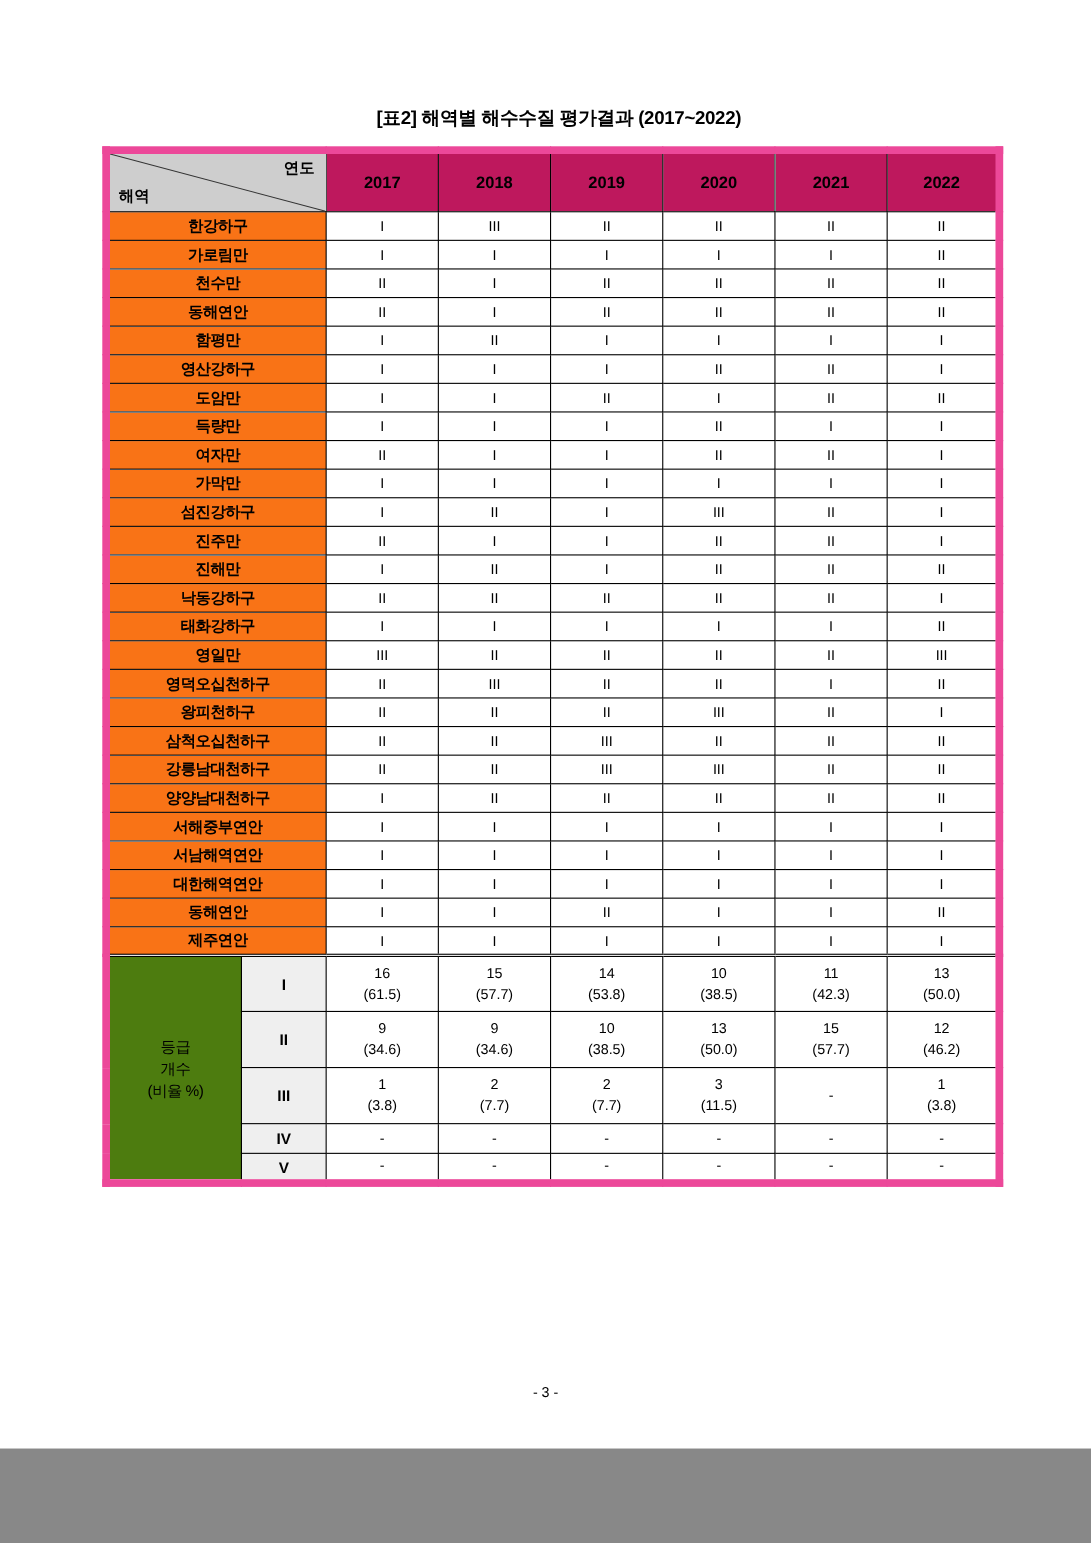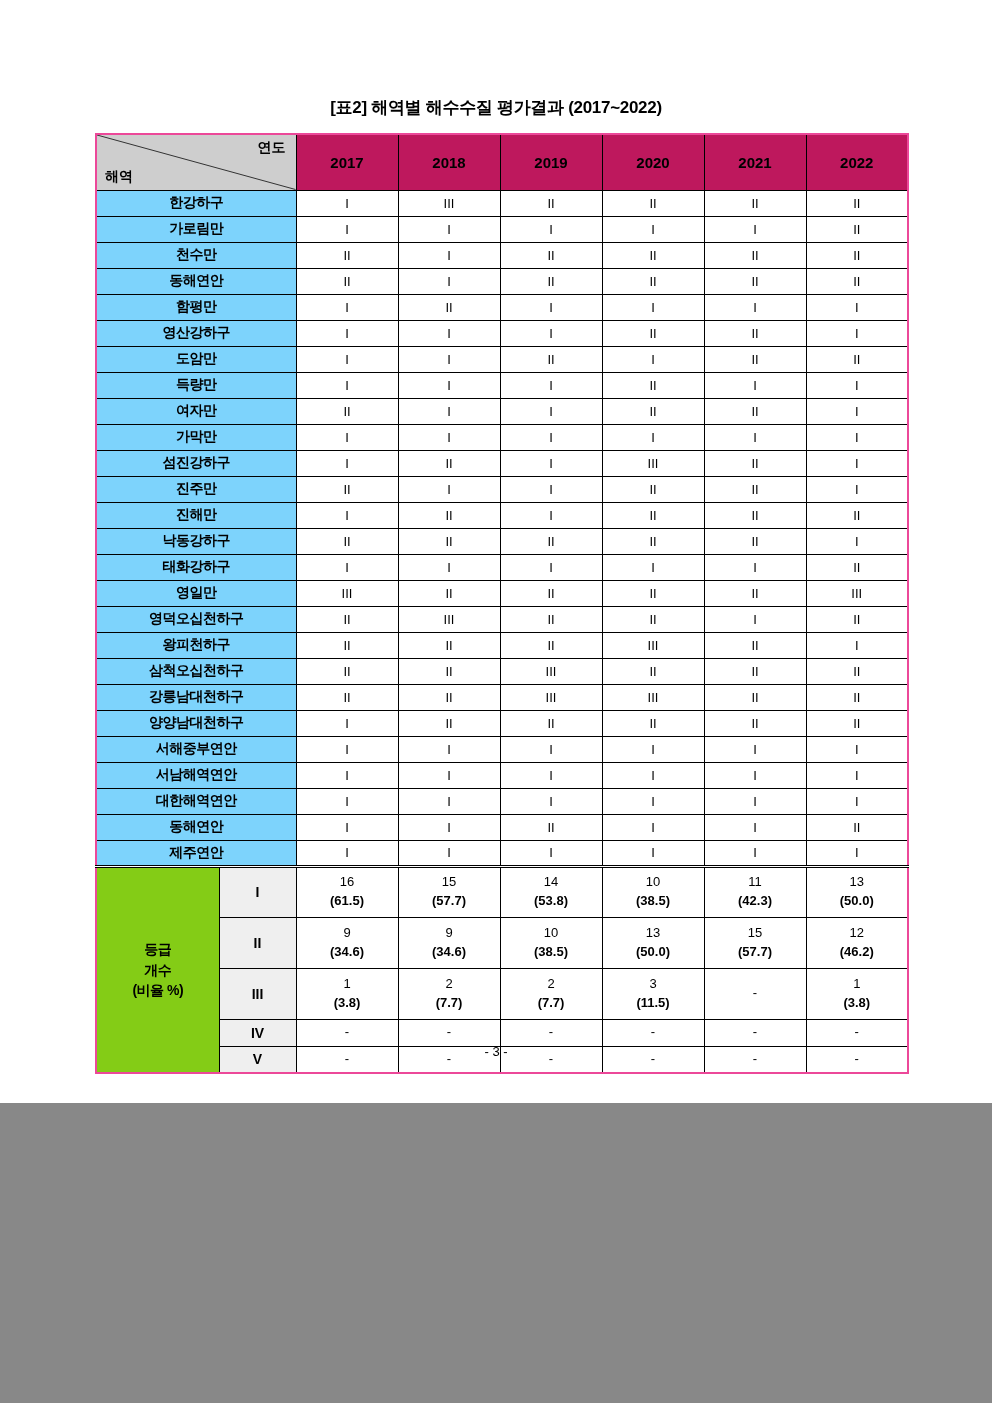--- a/index.html
+++ b/index.html
@@ -1,39 +1,40 @@
 <!DOCTYPE html>
 <html><head>
 <meta charset="utf-8">
 <style>
   html, body { margin: 0; padding: 0; background: #888; }
   * { box-sizing: border-box; }
   .page {
     position: relative;
     width: 992px;
-    height: 1103px;
+    height: 1317px;
     margin: 0 auto;
     background: #ffffff;
     font-family: "Liberation Sans", "DejaVu Sans", sans-serif;
     color: #000;
+    padding-left: 24px;
   }
   .doc-title {
     padding-top: 96px;
     text-align: center;
     font-size: 17px;
     font-weight: bold;
     letter-spacing: -0.3px;
     margin: 0 0 14px 0;
   }
   table.wq {
-    margin-left: 95px;
+    margin-left: 69px;
     width: 812px;
     border-collapse: collapse;
     table-layout: fixed;
-    border: 2px solid #ec4899;
+    border: 7px solid #ec4899;
   }
   table.wq td, table.wq th {
     border: 1px solid #000;
     text-align: center;
     vertical-align: middle;
     padding: 0;
     overflow: hidden;
   }
   thead tr { height: 56px; }
   th.corner {
@@ -52,45 +53,45 @@
     font-size: 14px; font-weight: bold; text-align: right;
   }
   th.year-th {
     background: #be185d;
     font-size: 15px;
     font-weight: bold;
     border-bottom: 3px double #000;
   }
   #area-rows tr { height: 26px; }
   td.area-label {
-    background: #7dd3fc;
+    background: #f97316;
     font-weight: bold;
     font-size: 14px;
     border-right: 2px solid #000;
     letter-spacing: -0.5px;
   }
   td.val { font-size: 13px; background: #fff; }
   tr.sum-row.tall { height: 51px; }
   tr.sum-row.short { height: 27px; }
   tr.sum-row.first td { border-top: 3px double #000; }
   td.sum-label {
-    background: #84cc16;
-    font-weight: bold;
+    background: #4d7c0f;
+    font-weight: normal;
     font-size: 14px;
     line-height: 1.45;
     letter-spacing: -0.5px;
   }
   td.grade-cell {
     background: #efefef;
     font-weight: bold;
     font-size: 14px;
     border-right: 2px solid #000;
   }
   td.sum-val .cnt { font-size: 13px; line-height: 1.45; }
-  td.sum-val .pct { font-size: 13px; line-height: 1.45; font-weight: bold; }
+  td.sum-val .pct { font-size: 13px; line-height: 1.45; }
   .source-note {
     margin: 10px 0 0 95px;
     font-size: 14px;
     letter-spacing: -0.5px;
     color: #111;
   }
   .page-number {
     position: absolute;
     bottom: 44px;
     left: 0;

